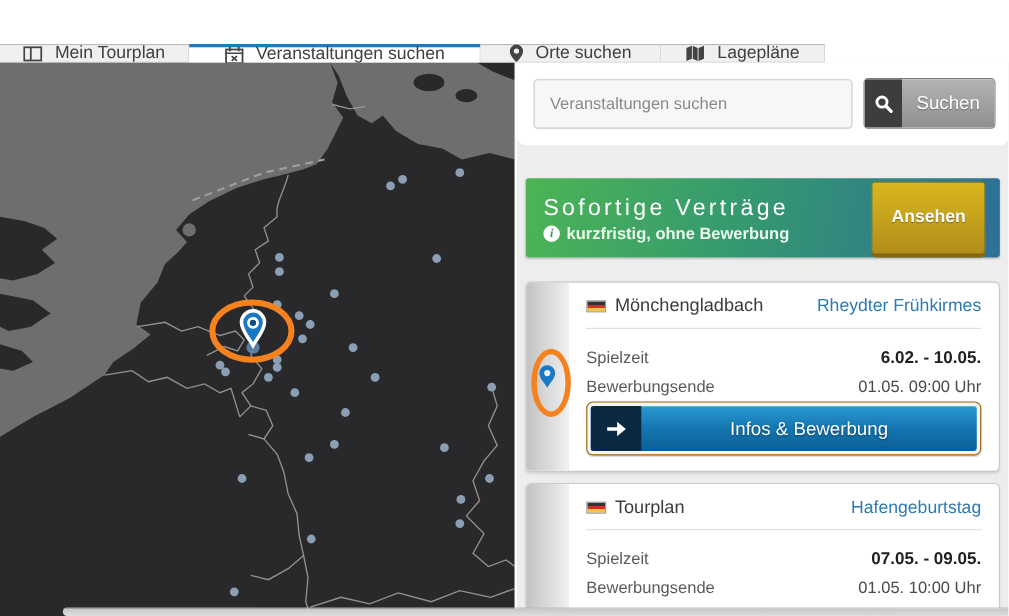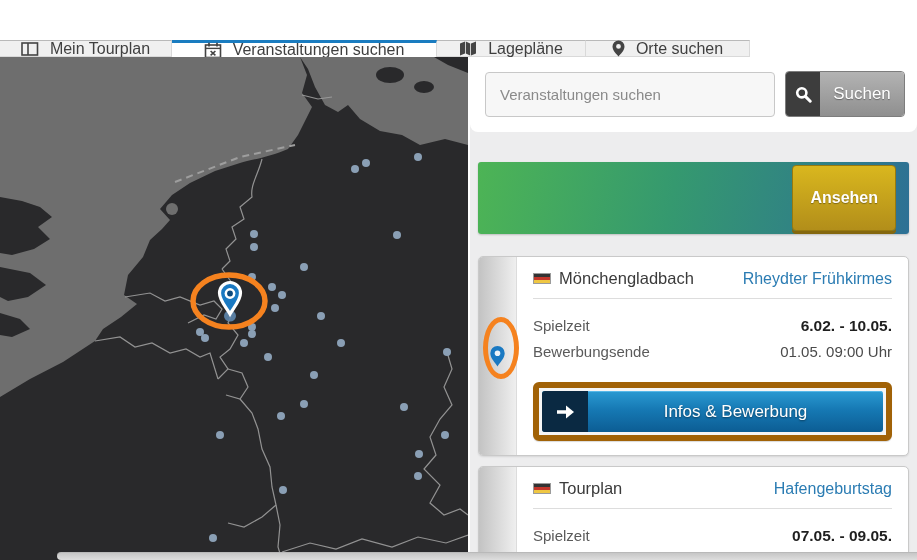--- a/index.html
+++ b/index.html
@@ -61,21 +61,21 @@
   .card-body { flex:1; padding:12px 16px 14px 16px; min-width:0; }
   .card-head { display:flex; align-items:center; gap:8px; }
   .flag { width:18px; height:11px; border:1px solid #9b9b9b;
     background:linear-gradient(to bottom,#333 0 33%,#c3362b 33% 66%,#efc743 66% 100%); }
   .city { font-size:16.5px; font-weight:normal; color:#3b3b3b; }
   .event-link { margin-left:auto; font-size:16px; color:var(--link,#2b7cb3); text-decoration:none; cursor:pointer; }
   .card-divider { border:none; border-top:1px solid #ddd; margin:10px 0 14px 0; }
   .kv-row { display:flex; align-items:baseline; line-height:26px; font-size:15px; color:#5a5a5a; }
   .kv-row .val { margin-left:auto; color:#4a4a4a; }
   .kv-row .val.bold { font-weight:bold; color:#1f1f1f; font-size:15.5px; }
-  .cta-wrap { margin-top:17px; background:#f5f5f5; border:6px solid #a16207; border-radius:6px;
+  .cta-wrap { background:#f5f5f5; border:1px solid #a16207; border-radius:6px;
     padding:3px; box-shadow:0 1px 1px rgba(0,0,0,.15); }
   .cta-btn { display:flex; width:100%; height:41px; border:none; border-radius:3px; overflow:hidden;
     cursor:pointer; padding:0;
     background:linear-gradient(var(--cta-top,#2a9ad2) 0%,#1679b4 45%,var(--cta-bot,#0c5d94) 100%);
     box-shadow:inset 0 1px 0 #57b8e8; }
   .cta-btn .arrow-box { width:46px; background:var(--cta-navy,#0a2942); display:flex;
     align-items:center; justify-content:center; }
   .cta-btn .cta-label { flex:1; display:flex; align-items:center; justify-content:center;
     color:#fff; font-size:17px; text-shadow:0 1px 2px rgba(0,0,0,.45); }
 
@@ -104,33 +104,33 @@
     <div class="tab w2 active">
       <svg width="18" height="17" viewBox="0 0 18 17">
         <rect x="1.5" y="3" width="15" height="12.5" fill="none" stroke="#444" stroke-width="1.6"></rect>
         <line x1="5" y1="0.8" x2="5" y2="4.6" stroke="#444" stroke-width="1.7"></line>
         <line x1="13" y1="0.8" x2="13" y2="4.6" stroke="#444" stroke-width="1.7"></line>
         <line x1="1.5" y1="6.4" x2="16.5" y2="6.4" stroke="#444" stroke-width="1.4"></line>
         <path d="M6.6,9 l4.8,4.4 M11.4,9 l-4.8,4.4" stroke="#444" stroke-width="1.6" fill="none"></path>
       </svg>
       <span>Veranstaltungen suchen</span>
     </div>
+    <div class="tab w3">
+      <svg width="13" height="17" viewBox="0 0 13 17">
+        <path d="M6.5,0.5 a6,6 0 0 1 6,6 c0,4.2-4.2,7.8-6,10 c-1.8-2.2-6-5.8-6-10 a6,6 0 0 1 6,-6 z M6.5,4 a2.4,2.4 0 1 0 0,4.8 a2.4,2.4 0 0 0 0,-4.8 z" fill="#444"></path>
+      </svg>
+      <span>Orte suchen</span>
+    </div>
     <div class="tab w4">
       <svg width="18" height="15" viewBox="0 0 18 15">
         <path d="M1,2.6 L6,0.6 L6,12.4 L1,14.4 Z" fill="#444"></path>
         <path d="M6.8,0.6 L11.2,2.6 L11.2,14.4 L6.8,12.4 Z" fill="#444"></path>
         <path d="M12,2.6 L17,0.6 L17,12.4 L12,14.4 Z" fill="#444"></path>
       </svg>
       <span>Lagepläne</span>
-    </div>
-    <div class="tab w3">
-      <svg width="13" height="17" viewBox="0 0 13 17">
-        <path d="M6.5,0.5 a6,6 0 0 1 6,6 c0,4.2-4.2,7.8-6,10 c-1.8-2.2-6-5.8-6-10 a6,6 0 0 1 6,-6 z M6.5,4 a2.4,2.4 0 1 0 0,4.8 a2.4,2.4 0 0 0 0,-4.8 z" fill="#444"></path>
-      </svg>
-      <span>Orte suchen</span>
     </div>
     <div class="tab-fill"></div>
   </div>
 
   <div class="content">
 
     <div class="map-pane">
       <svg width="468" height="503" viewBox="0 0 468 503">
         <rect x="0" y="0" width="468" height="503" fill="#6e6e6e"></rect>
 
@@ -219,20 +219,27 @@
             <svg width="17" height="17" viewBox="0 0 17 17">
               <circle cx="6.8" cy="6.8" r="4.6" fill="none" stroke="#fff" stroke-width="2.6"></circle>
               <line x1="10.6" y1="10.6" x2="15.2" y2="15.2" stroke="#fff" stroke-width="3" stroke-linecap="round"></line>
             </svg>
           </span>
           <span class="lbl">Suchen</span>
         </button>
       </div>
 
       <div class="banner">
+        <div>
+          <div class="banner-title">Sofortige Verträge</div>
+          <div class="banner-sub">
+            <span class="info-icon">i</span>
+            <span>kurzfristig, ohne Bewerbung</span>
+          </div>
+        </div>
         <button class="ansehen-btn">Ansehen</button>
       </div>
 
       <div class="event-card">
         <div class="pin-strip">
           <svg width="17" height="23" viewBox="0 0 17 23">
             <path d="M8.5,1 a7.2,7.2 0 0 1 7.2,7.2 c0,5 -5,9.5 -7.2,13.3 c-2.2,-3.8 -7.2,-8.3 -7.2,-13.3 a7.2,7.2 0 0 1 7.2,-7.2 z" fill="#1a79c2"></path>
             <circle cx="8.5" cy="8.2" r="2.8" fill="#eef3f8"></circle>
           </svg>
         </div>

